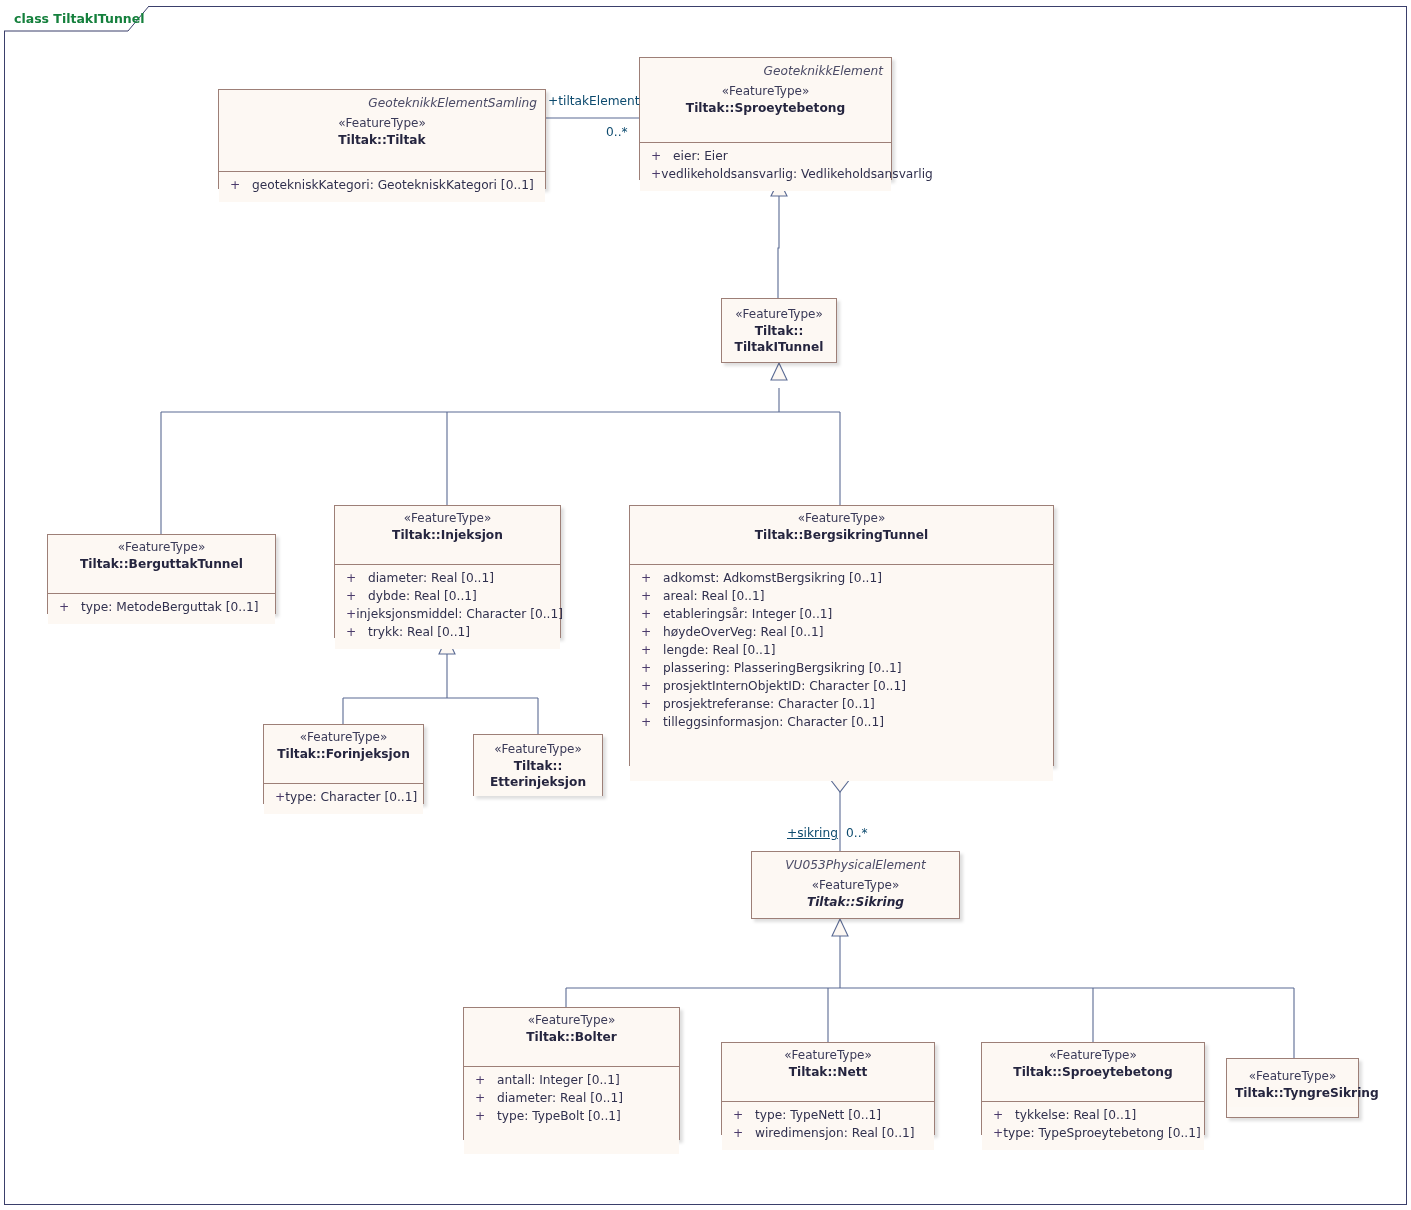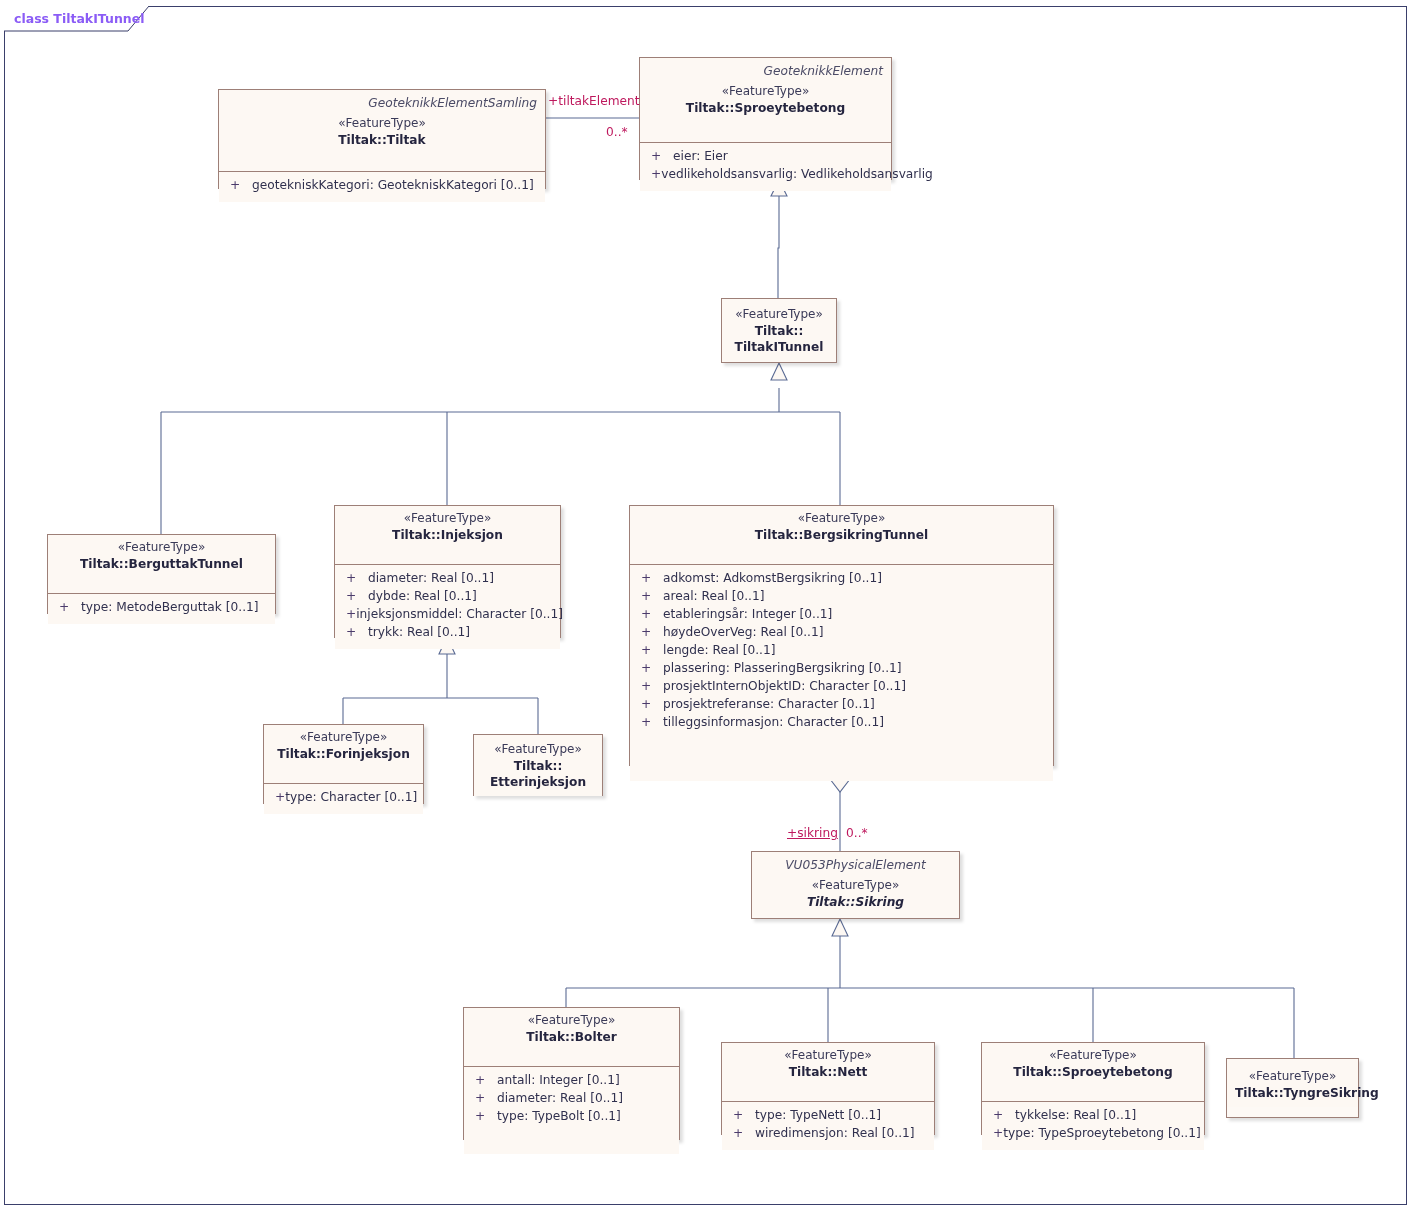--- a/index.html
+++ b/index.html
@@ -28,21 +28,21 @@
     position:absolute;
     left:4px; top:6px;
     height:24px;
     box-sizing:border-box;
     display:flex;
     align-items:center;
     padding:0 6px 0 10px;
     background:#ffffff;
     font-size:12.5px;
     font-weight:bold;
-    color:#8b5cf6;
+    color:#15803d;
     white-space:nowrap;
     border-right:none;
     z-index:5;
   }
   
   #links{position:absolute;left:0;top:0;width:1411px;height:1210px;}
   
   .uml{
     position:absolute;
     box-sizing:border-box;
@@ -88,21 +88,21 @@
     text-align:left;
     padding-left:5px;
     color:#4b3b6b;
   }
   .uml .atext{color:#30304e;}
   .uml .attrs.tall{padding-bottom:50px;}
   
   .lbl{
     position:absolute;
     font-size:12.2px;
-    color:#be185d;
+    color:#0c4a6e;
     white-space:nowrap;
     z-index:4;
     background:transparent;
   }
 </style>
 </head>
 <body>
 
 <div id="canvas">
 

